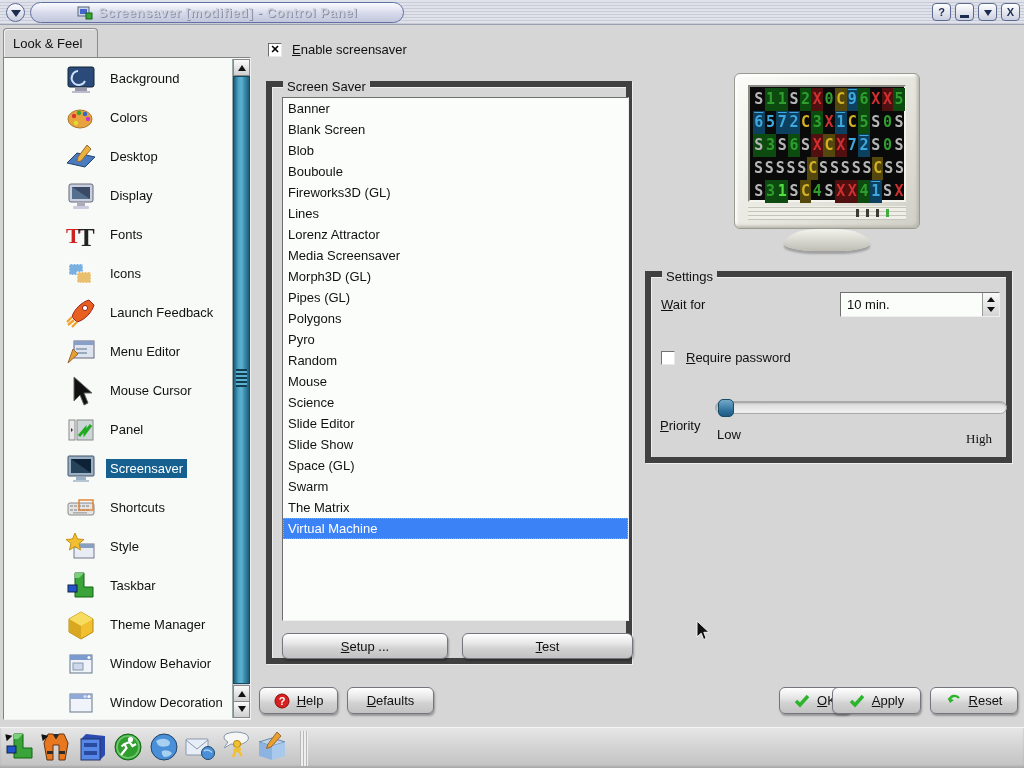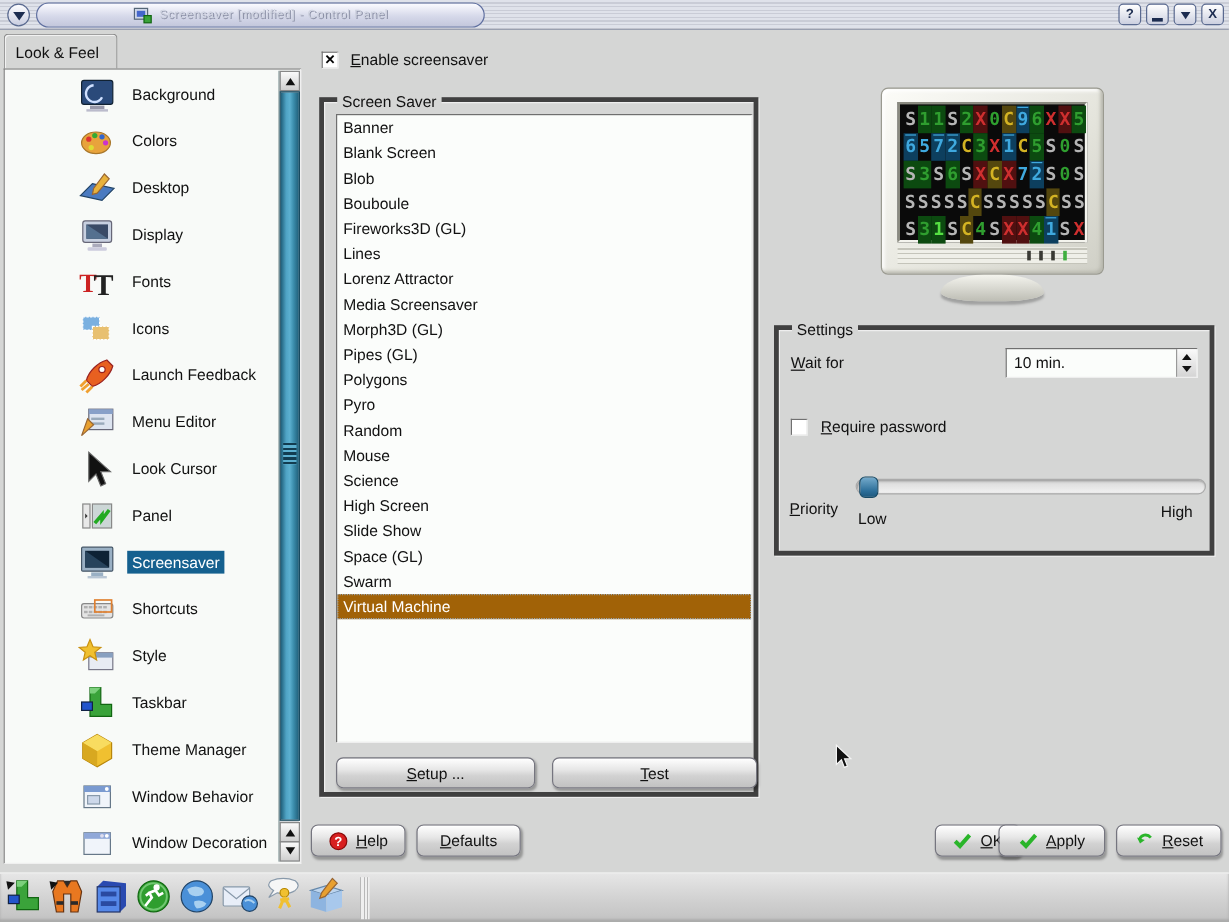--- a/index.html
+++ b/index.html
@@ -11,21 +11,21 @@
   
   #titlebar { position:absolute; left:0; top:0; width:1024px; height:25px;
     background:repeating-linear-gradient(0deg,#c9ccd6 0 1px,#dfe2ea 1px 3px);
     border-bottom:1px solid #9aa0b0; }
   #menu-button { position:absolute; left:6px; top:3px; width:19px; height:19px; border-radius:50%;
     background:linear-gradient(#fdfdff,#c9cde0); border:1px solid #5a6a90; display:flex; align-items:center; justify-content:center; }
   #menu-button .arr { width:0; height:0; border:5px solid transparent; border-top:7px solid #1c2c50; margin-top:6px; }
   #title-pill { position:absolute; left:30px; top:2px; width:374px; height:21px; border-radius:11px;
     background:linear-gradient(#fbfbff,#d6d9ea 55%,#c3c7dc); border:1px solid #6070a0;
     display:flex; align-items:center; justify-content:center; gap:6px; }
-  #title-pill .title-text { font-weight:normal; font-size:10px; color:#cdd1de; text-shadow:1px 1px 0 #8b90a6; letter-spacing:.5px; }
+  #title-pill .title-text { font-weight:bold; font-size:13px; color:#cdd1de; text-shadow:1px 1px 0 #8b90a6; letter-spacing:.5px; }
   .win-icon16 { width:16px; height:16px; display:inline-block; }
   #tb-buttons { position:absolute; right:4px; top:3px; display:flex; gap:4px; }
   .tbb { width:19px; height:18px; border-radius:4px; background:linear-gradient(#ffffff,#ccd0e0);
     border:1px solid #5a6a90; display:flex; align-items:center; justify-content:center;
     font-weight:bold; font-size:11px; color:#1c2c50; }
   .tbb .tri-down { width:0;height:0;border:4px solid transparent;border-top:6px solid #1c2c50;margin-top:5px; }
 
   
   #tab-lookfeel { position:absolute; left:3px; top:28px; width:95px; height:30px; background:#d5d6d5;
     border:1px solid #8c8c8c; border-bottom:none; border-top-left-radius:4px; border-top-right-radius:4px;
@@ -49,28 +49,28 @@
     border:1px solid #174a60; }
   #ks-grip { position:absolute; left:2px; top:292px; width:11px; height:18px;
     background:repeating-linear-gradient(0deg,#123c50 0 2px,#5cb0d0 2px 4px); }
 
   
   #main { position:absolute; left:256px; top:28px; width:766px; height:692px; }
   .checkbox { width:14px; height:14px; background:#fff; border:1px solid; border-color:#707070 #e8e8e8 #e8e8e8 #707070;
     display:inline-flex; align-items:center; justify-content:center; font-weight:bold; font-size:11px; color:#000; }
   #enable-row { position:absolute; left:12px; top:14px; display:flex; align-items:center; gap:10px; }
 
-  .groupbox { position:absolute; border:4px solid #404040; box-shadow:1px 1px 0 #eee inset, 1px 1px 0 #eee; }
+  .groupbox { position:absolute; border:6px solid #404040; box-shadow:1px 1px 0 #eee inset, 1px 1px 0 #eee; }
   .group-title { position:absolute; top:-8px; left:11px; background:#d5d6d5; padding:0 4px; }
 
   #saver-group { left:10px; top:53px; width:366px; height:583px; }
   #saver-listbox { position:absolute; left:10px; top:10px; width:347px; height:524px; background:#fbfdfb;
     border:1px solid; border-color:#6f6f6f #eee #eee #6f6f6f; overflow:hidden; }
   .saver-item { height:21px; line-height:21px; padding-left:5px; white-space:nowrap; }
-  .saver-item.sel { background:#a16207; color:#fff; outline:1px dotted #9ab; outline-offset:-1px; }
+  .saver-item.sel { background:#3b82f6; color:#fff; outline:1px dotted #9ab; outline-offset:-1px; }
   .kbtn { background:linear-gradient(#ffffff,#e6e6e6 40%,#d2d2d2 60%,#c2c2c2); border:1px solid #75757f; border-radius:6px;
     box-shadow:inset 0 1px 0 #fff, 1px 2px 2px rgba(0,0,0,.3); display:flex; align-items:center; justify-content:center; gap:7px; font-size:13px; }
   #setup-btn { position:absolute; left:10px; top:546px; width:166px; height:26px; }
   #test-btn  { position:absolute; left:190px; top:546px; width:171px; height:26px; }
 
   
   #monitor { position:absolute; left:478px; top:45px; width:186px; height:184px; }
   #crt-body { position:absolute; left:0; top:0; width:186px; height:156px; border-radius:6px;
     background:linear-gradient(135deg,#fcfcf8,#e4e4dc 60%,#cfcfc6); border:1px solid #9a9a90;
     box-shadow:inset -2px -2px 3px #b8b8ae, inset 2px 2px 3px #fff; }
@@ -100,21 +100,21 @@
   #spin-arrows div { flex:1; display:flex; align-items:center; justify-content:center; }
   .tri-up-t { width:0;height:0;border:4px solid transparent;border-bottom:5px solid #111; margin-bottom:2px;}
   .tri-dn-t { width:0;height:0;border:4px solid transparent;border-top:5px solid #111; margin-top:2px;}
   #require-row { position:absolute; left:10px; top:73px; display:flex; align-items:center; gap:11px; }
   #priority-label { position:absolute; left:9px; top:122px;margin-top:19px; }
   #priority-slider { position:absolute; left:64px; top:124px; width:292px; height:13px; border-radius:7px;
     background:linear-gradient(#d8d8d8,#f2f2f2); box-shadow:inset 1px 1px 2px #999; border:1px solid #aaa; }
   #slider-handle { position:absolute; left:2px; top:-3px; width:16px; height:18px; border-radius:5px;
     background:linear-gradient(#74aacb,#2c6e99 70%,#1f5a80); border:1px solid #174a66; }
   #low-label { position:absolute; left:66px; top:150px; }
-  #high-label { position:absolute; right:14px; top:144px; }
+  #high-label { position:absolute; right:14px; top:154px;font-family:Liberation Serif, serif; }
 
   
   .icon16 { width:16px; height:16px; display:inline-block; }
   #help-btn { position:absolute; left:259px; top:687px; width:79px; height:27px; }
   #defaults-btn { position:absolute; left:347px; top:687px; width:87px; height:27px; }
   #ok-btn { position:absolute; left:751px; top:687px; width:72px; height:27px;margin-left:28px; }
   #apply-btn { position:absolute; left:832px; top:687px; width:89px; height:27px; }
   #reset-btn { position:absolute; left:930px; top:687px; width:88px; height:27px; }
   .kbtn { cursor:default; }
 
@@ -234,21 +234,21 @@
               <rect x="11" y="12" width="11" height="2" fill="#9ab"></rect>
               <rect x="11" y="16" width="11" height="2" fill="#9ab"></rect>
               <path d="M3 27 L8 13 L13 18 Z" fill="#e8a030" stroke="#963"></path>
             </svg></span>
           <span class="sb-label">Menu Editor</span>
         </div>
         <div class="sb-item">
           <span class="sb-icon"><svg viewBox="0 0 32 32">
               <path d="M9 2 L9 26 L15 20 L19 30 L23 28 L19 18 L27 18 Z" fill="#111" stroke="#666"></path>
             </svg></span>
-          <span class="sb-label">Look Cursor</span>
+          <span class="sb-label">Mouse Cursor</span>
         </div>
         <div class="sb-item">
           <span class="sb-icon"><svg viewBox="0 0 32 32">
               <rect x="4" y="6" width="6" height="20" fill="#e8e8e8" stroke="#888"></rect>
               <path d="M6 14 L8 16 L6 18 Z" fill="#333"></path>
               <rect x="12" y="6" width="16" height="20" fill="#ccd6d6" stroke="#888"></rect>
               <path d="M14 22 L20 15 L20 19 L26 11" stroke="#2a2" stroke-width="3" fill="none"></path>
             </svg></span>
           <span class="sb-label">Panel</span>
         </div>
@@ -359,24 +359,25 @@
           <div class="saver-item">Lines</div>
           <div class="saver-item">Lorenz Attractor</div>
           <div class="saver-item">Media Screensaver</div>
           <div class="saver-item">Morph3D (GL)</div>
           <div class="saver-item">Pipes (GL)</div>
           <div class="saver-item">Polygons</div>
           <div class="saver-item">Pyro</div>
           <div class="saver-item">Random</div>
           <div class="saver-item">Mouse</div>
           <div class="saver-item">Science</div>
-          <div class="saver-item">High Screen</div>
+          <div class="saver-item">Slide Editor</div>
           <div class="saver-item">Slide Show</div>
           <div class="saver-item">Space (GL)</div>
           <div class="saver-item">Swarm</div>
+          <div class="saver-item">The Matrix</div>
           <div class="saver-item sel">Virtual Machine</div>
         </div>
       <div class="kbtn" id="setup-btn">
           <span><u>S</u>etup ...</span>
         </div>
       <div class="kbtn" id="test-btn">
           <span><u>T</u>est</span>
         </div>
     </div>
 

